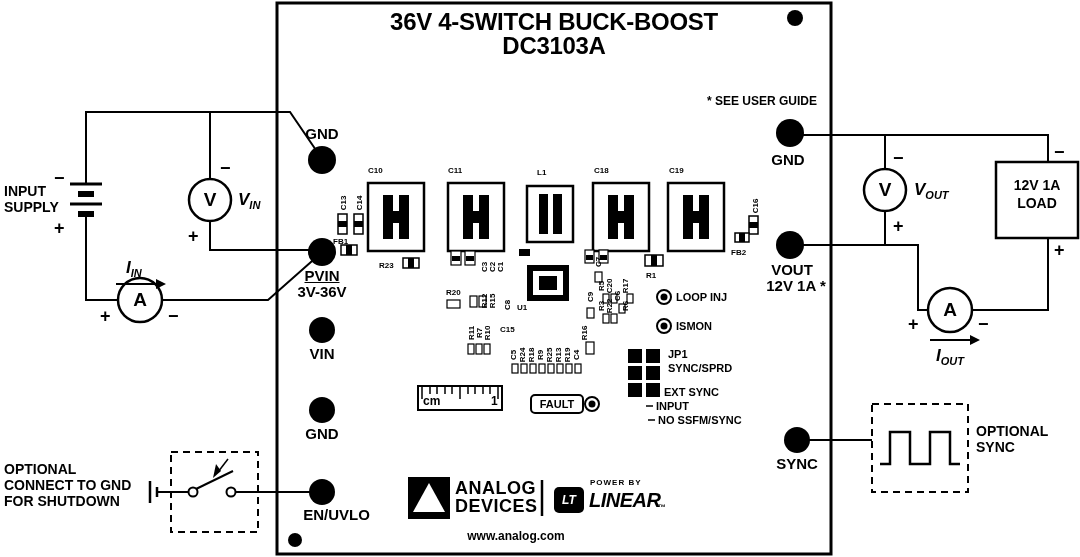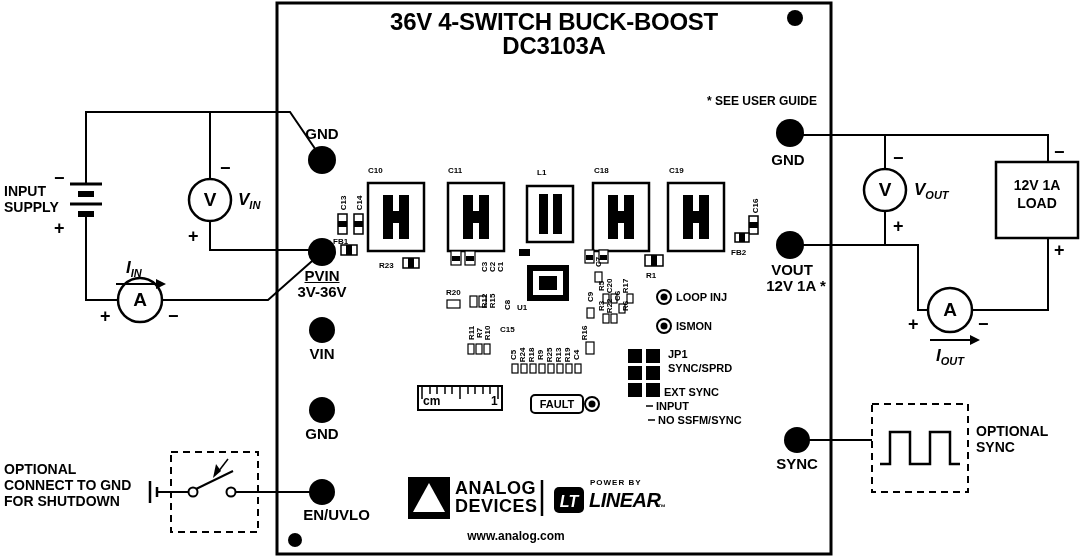--- a/index.html
+++ b/index.html
@@ -13,21 +13,21 @@
   .t15{font-size:15px;} .t14{font-size:14px;} .t12{font-size:12px;} .t11{font-size:11px;}
   .sign{position:absolute;font-size:18px;font-weight:bold;}
   .mletter{position:absolute;transform:translate(-50%,-50%);font-size:19px;font-weight:bold;}
   .measure{position:absolute;font-size:17px;font-weight:bold;font-style:italic;white-space:nowrap;}
   .measure sub{font-size:11px;}
   .comp{position:absolute;font-size:8px;font-weight:bold;white-space:nowrap;}
   .vert{transform:translate(-50%,-50%) rotate(-90deg);}
   .adi-text{position:absolute;font-size:18px;font-weight:900;letter-spacing:0.5px;line-height:18px;}
   .linear{position:absolute;font-size:20px;font-weight:900;font-style:italic;letter-spacing:-0.5px;}
   .powerby{position:absolute;font-size:8px;font-weight:bold;letter-spacing:1px;}
-  .ltmark{position:absolute;transform:translateX(-50%);font-size:16px;font-weight:900;
+  .ltmark{position:absolute;transform:translateX(-50%);font-size:12px;font-weight:900;
           font-style:italic;color:#fff;}
   .tm{position:absolute;font-size:8px;font-weight:bold;}
 </style>
 </head>
 <body>
 
 <div class="stage">
 
 <svg width="1080" height="557" viewBox="0 0 1080 557">
 

